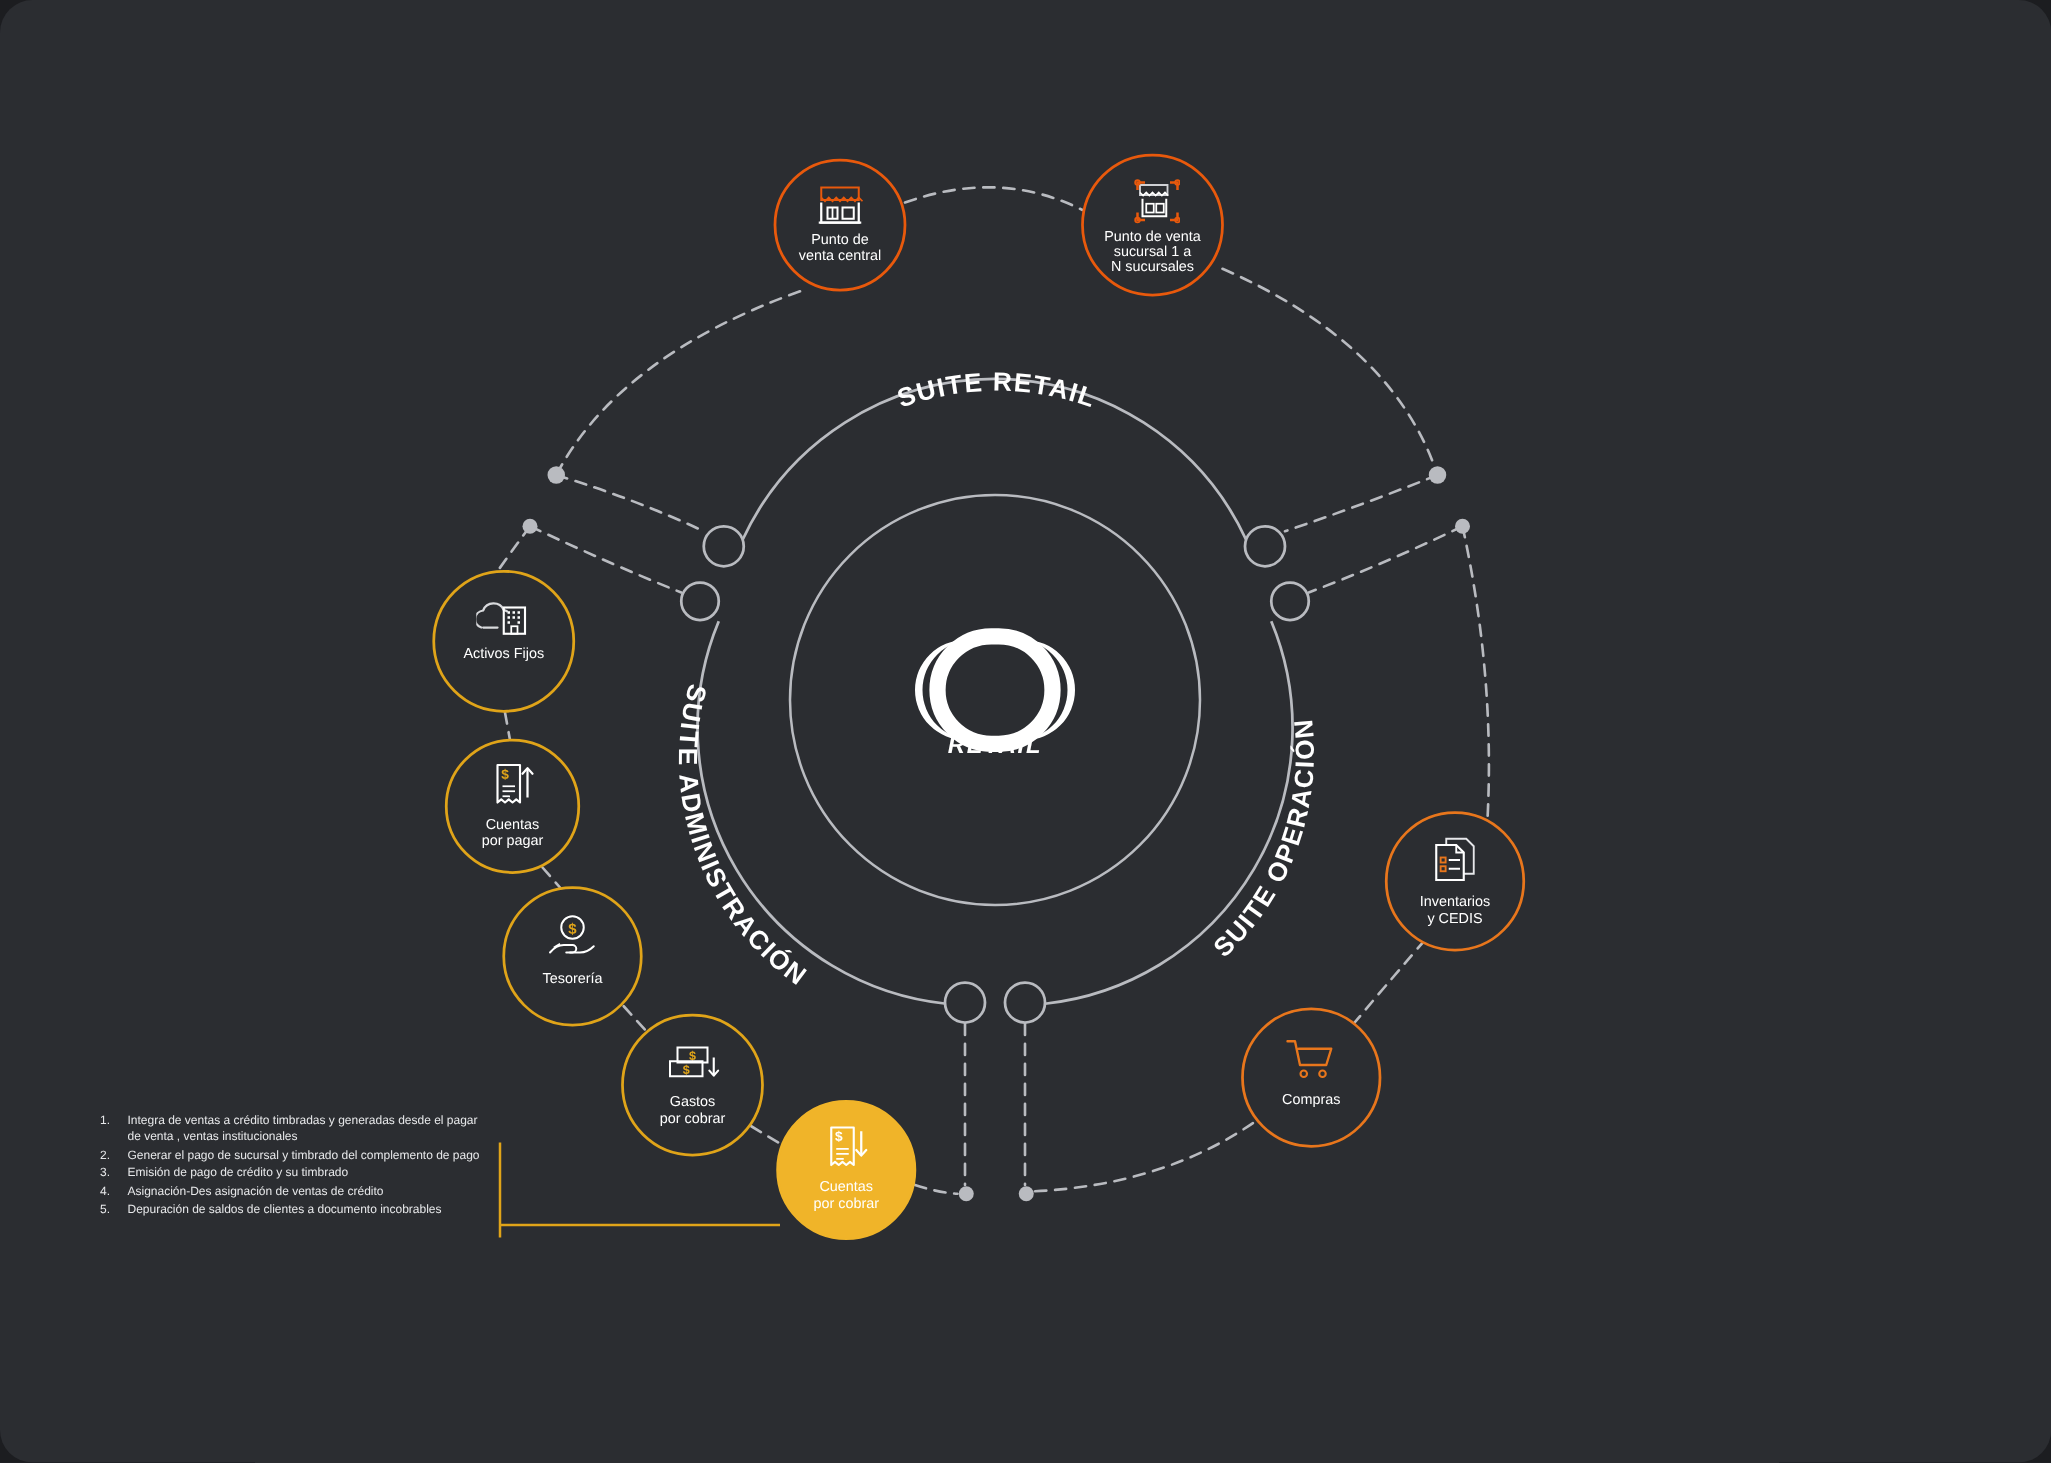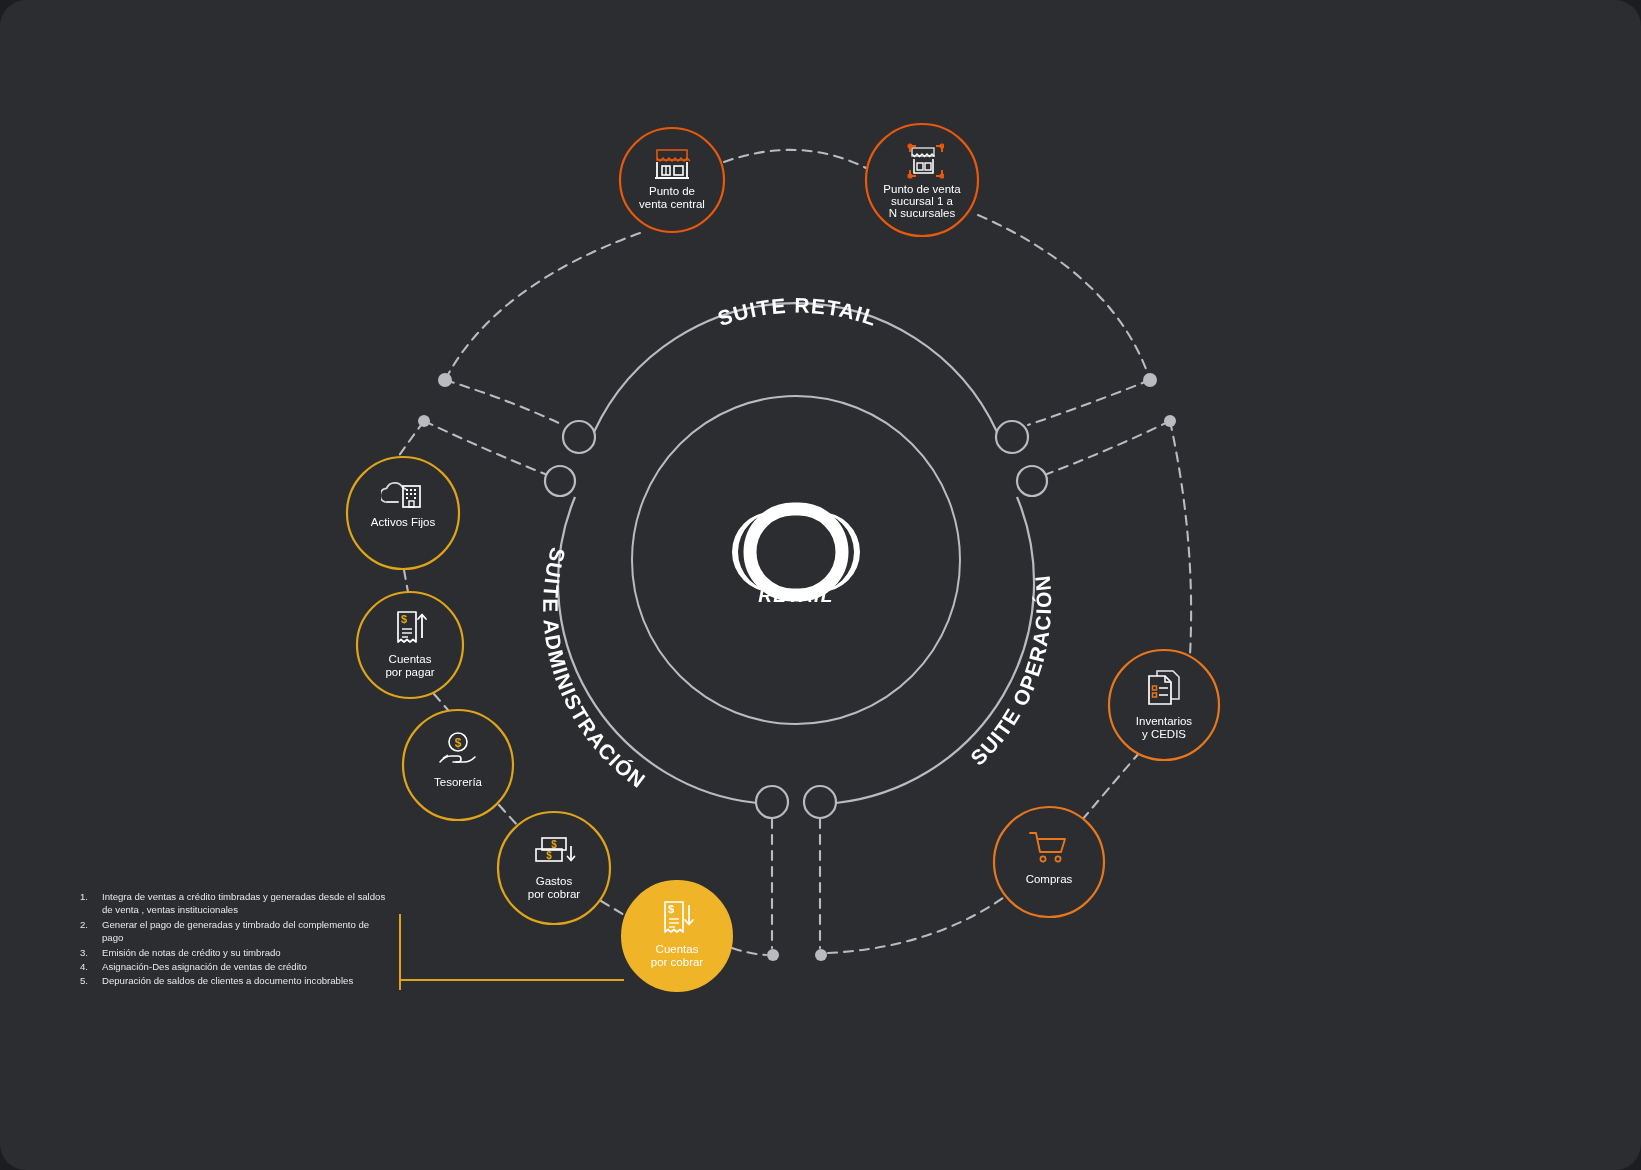--- a/index.html
+++ b/index.html
@@ -308,29 +308,29 @@
       <use href="#icon-cart" x="1027" y="830" width="44" height="34"></use>
       <text class="node-label" x="1049" y="880">Compras</text>
     </g>
 
   </svg>
 
   <div class="legend">
     <ol>
       <li>
         <span class="num">1.</span>
-        <span class="txt">Integra de ventas a crédito timbradas y generadas desde el saldos de venta , ventas institucionales</span>
+        <span class="txt">Integra de ventas a crédito timbradas y generadas desde el pagar de venta , ventas institucionales</span>
       </li>
       <li>
         <span class="num">2.</span>
-        <span class="txt">Generar el pago de generadas y timbrado del complemento de pago</span>
+        <span class="txt">Generar el pago de sucursal y timbrado del complemento de pago</span>
       </li>
       <li>
         <span class="num">3.</span>
-        <span class="txt">Emisión de notas de crédito y su timbrado</span>
+        <span class="txt">Emisión de pago de crédito y su timbrado</span>
       </li>
       <li>
         <span class="num">4.</span>
         <span class="txt">Asignación-Des asignación de ventas de crédito</span>
       </li>
       <li>
         <span class="num">5.</span>
         <span class="txt">Depuración de saldos de clientes a documento incobrables</span>
       </li>
     </ol>

